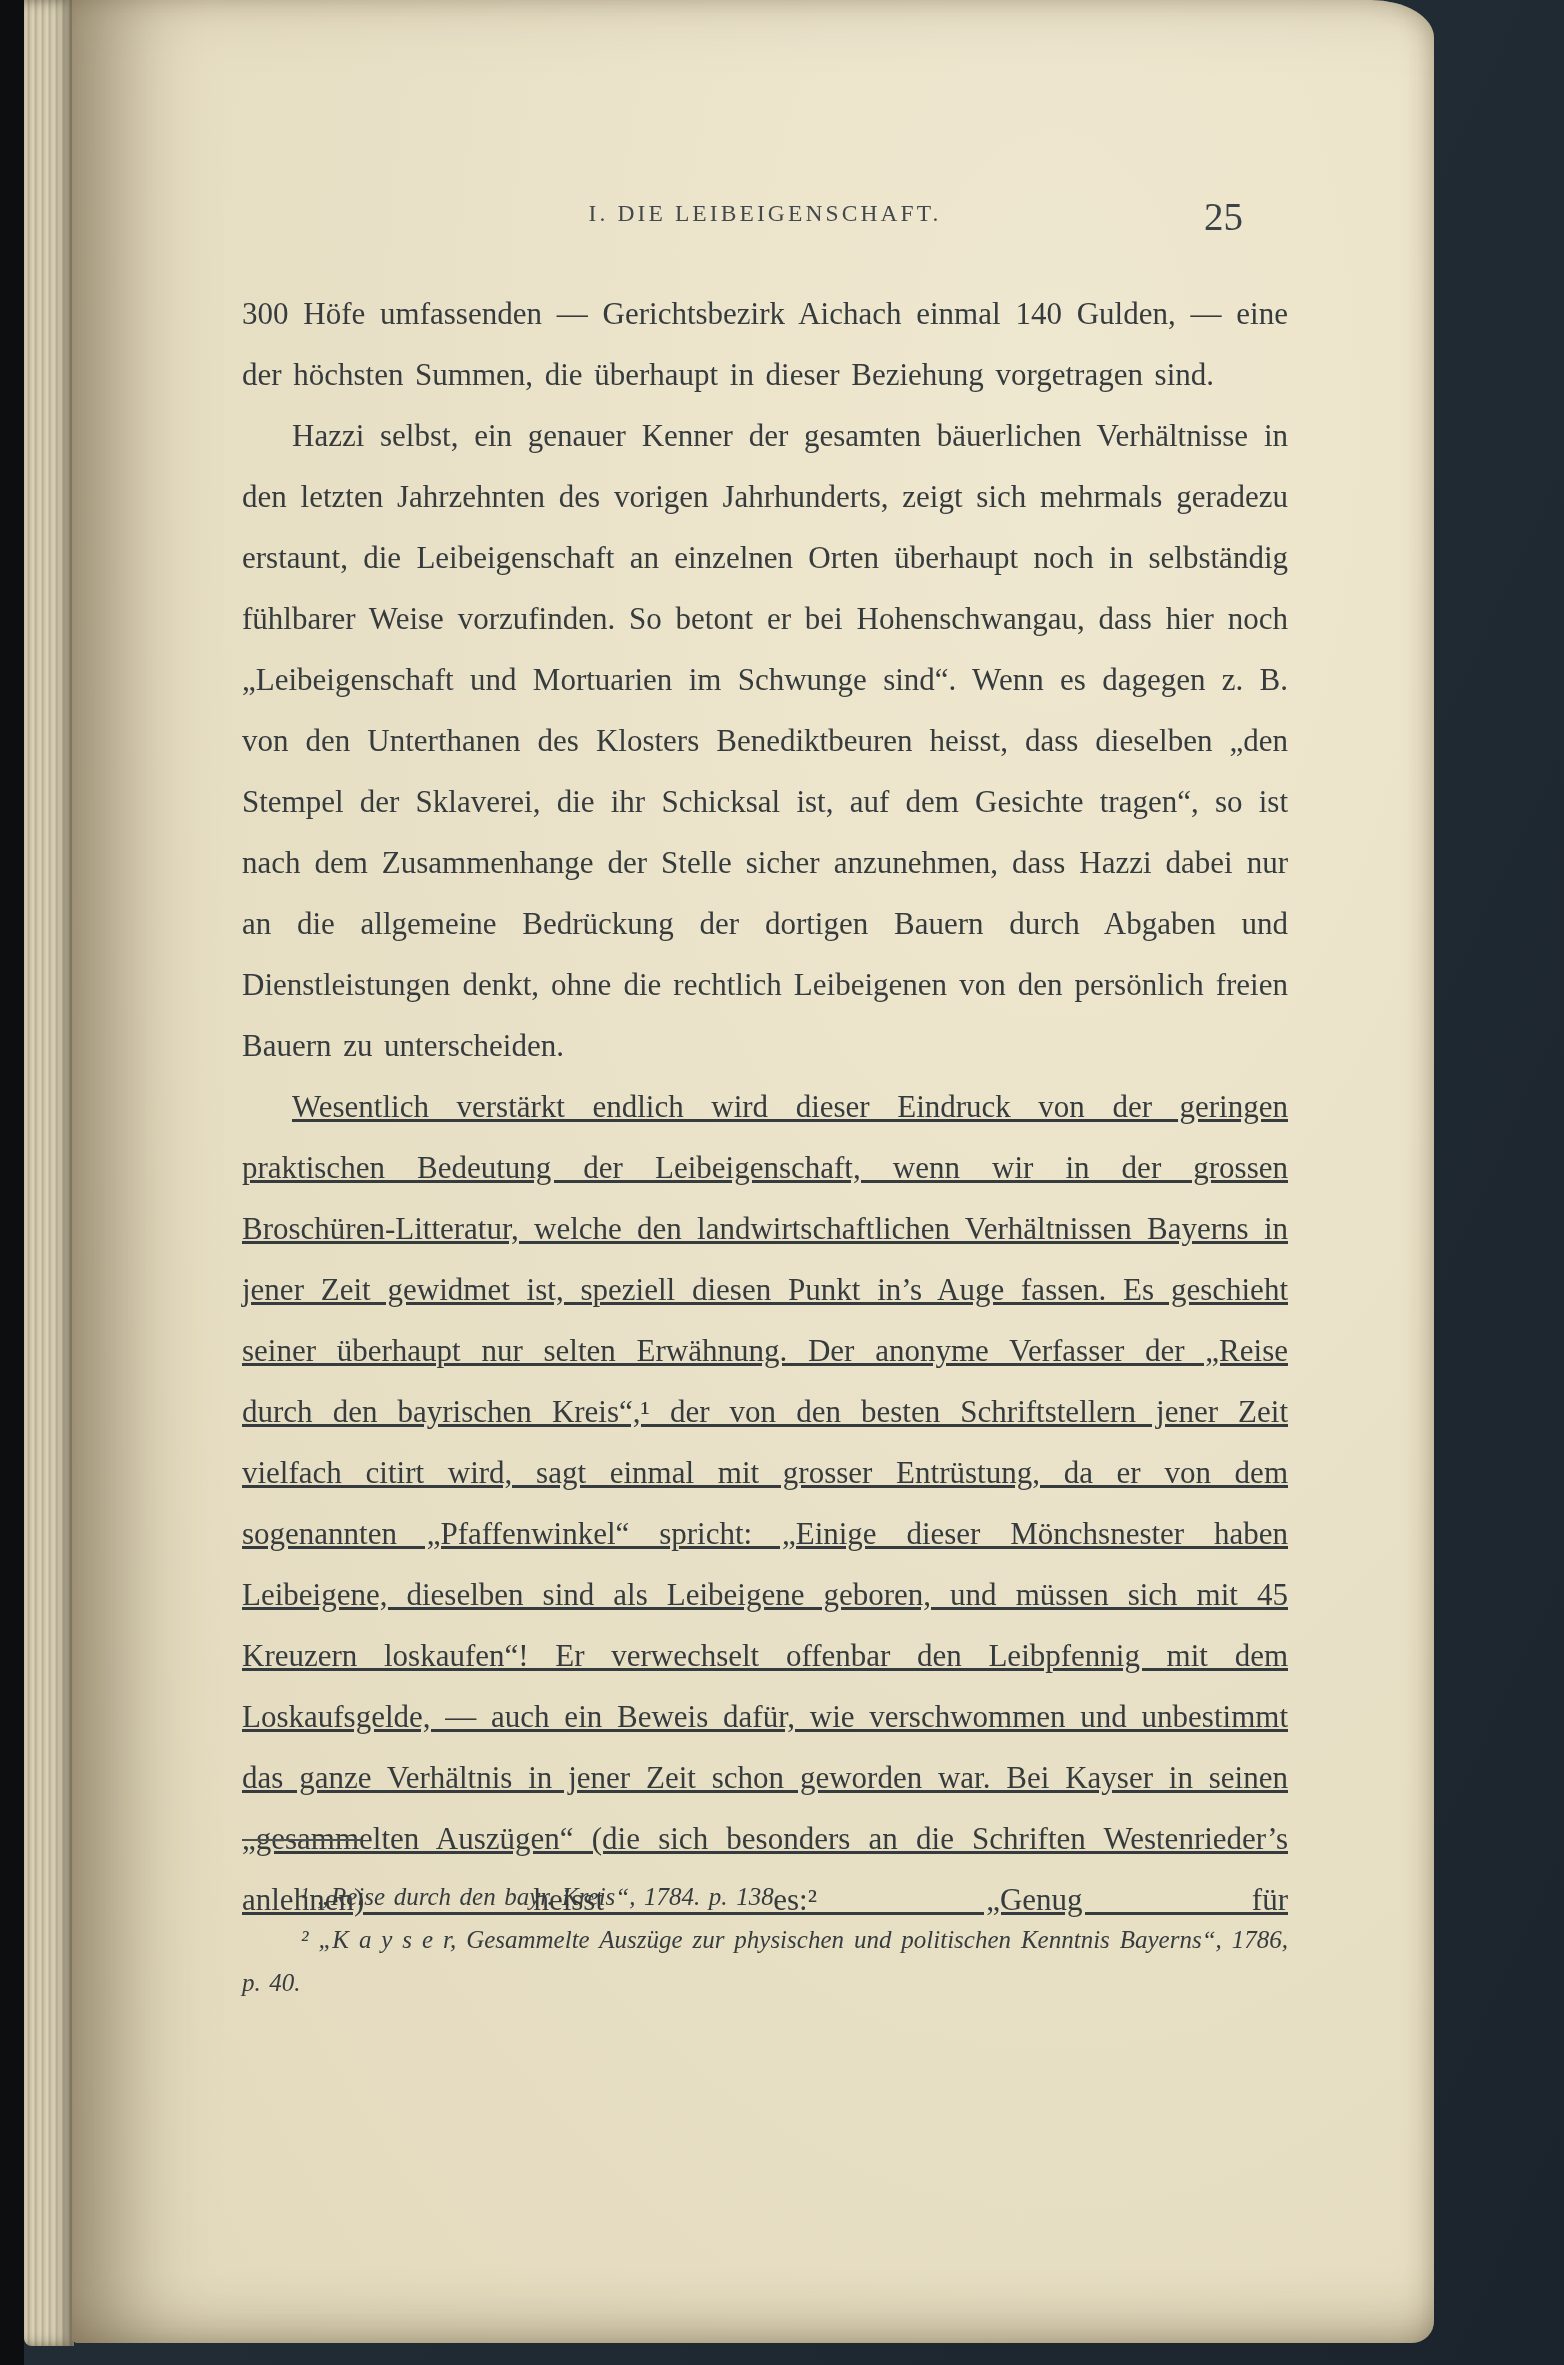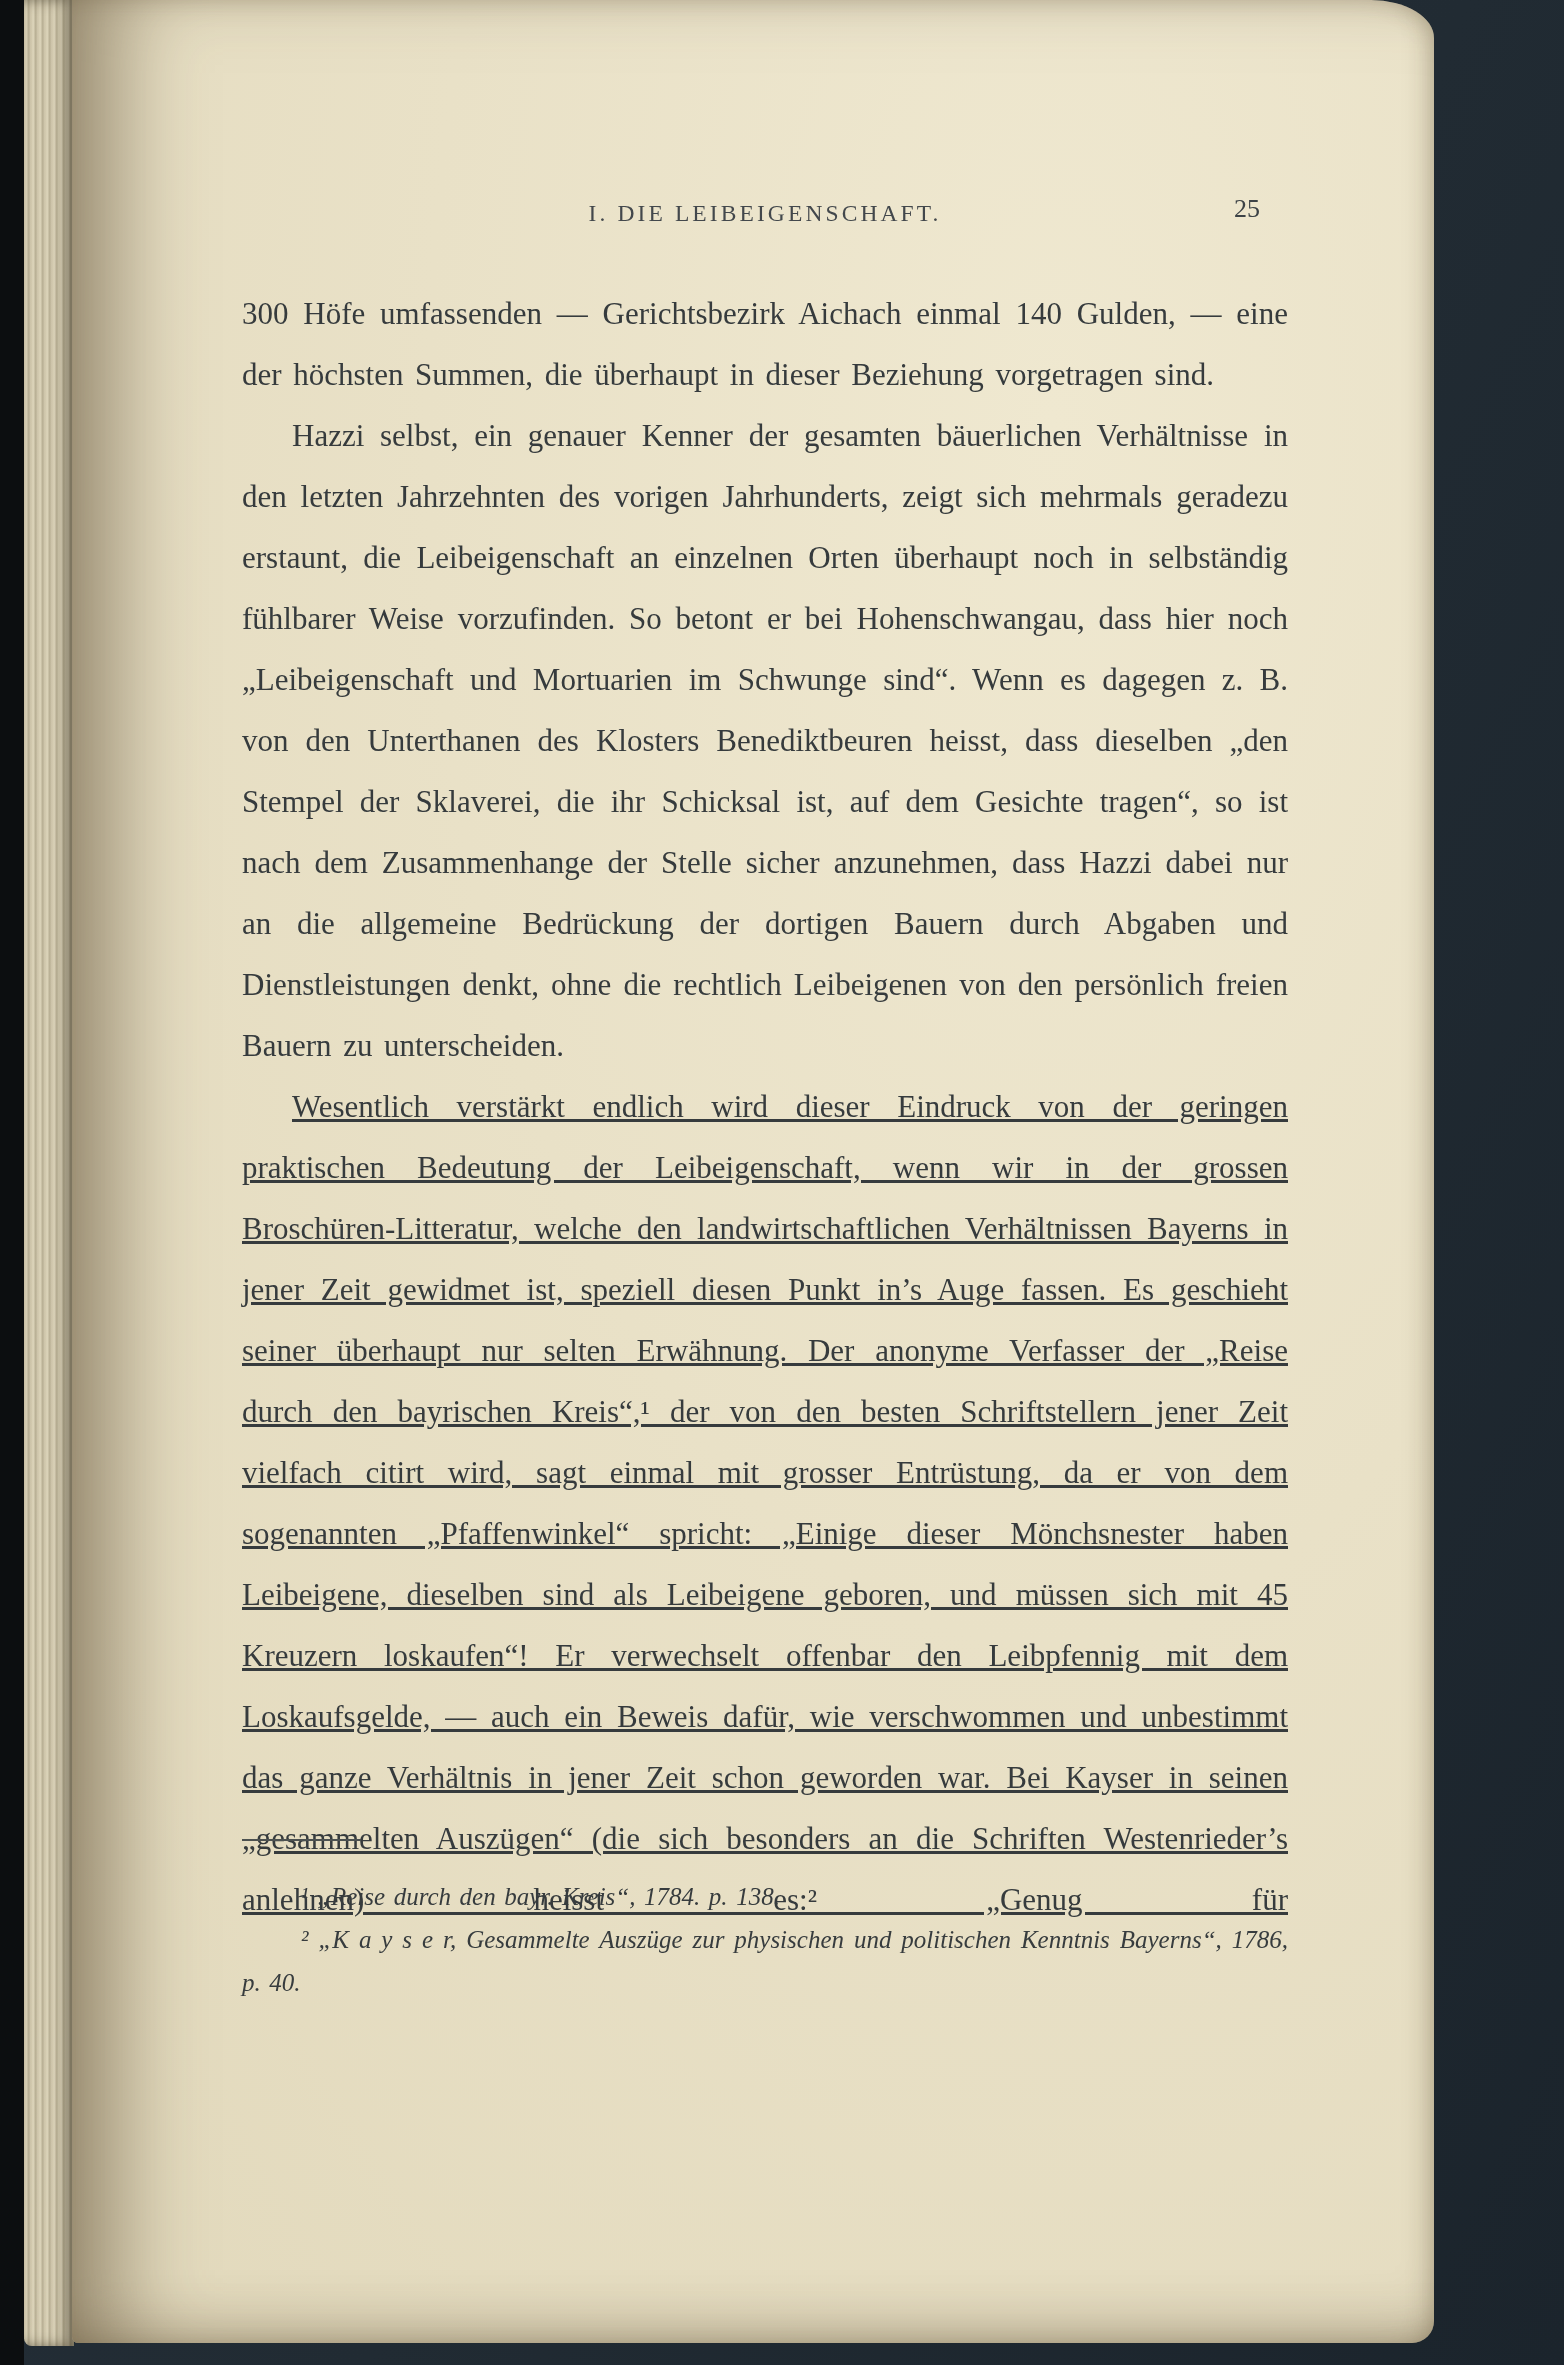--- a/index.html
+++ b/index.html
@@ -55,22 +55,22 @@
     left: 170px; top: 200px;
     width: 1046px;
     text-align: center;
     font-size: 23.5px;
     letter-spacing: 3.1px;
     color: #43484c;
   }
 
   .page-number {
     position: absolute;
-    right: 28px; top: -6.3px;
-    font-size: 26px;
+    right: 45px; top: -6.3px;
+    font-size: 39px;
     letter-spacing: 0;
     color: #3c4246;
   }
 
   .body-text {
     position: absolute;
     left: 170px; top: 283px;
     width: 1046px;
     color: #363b3d;
     font-size: 31px;

